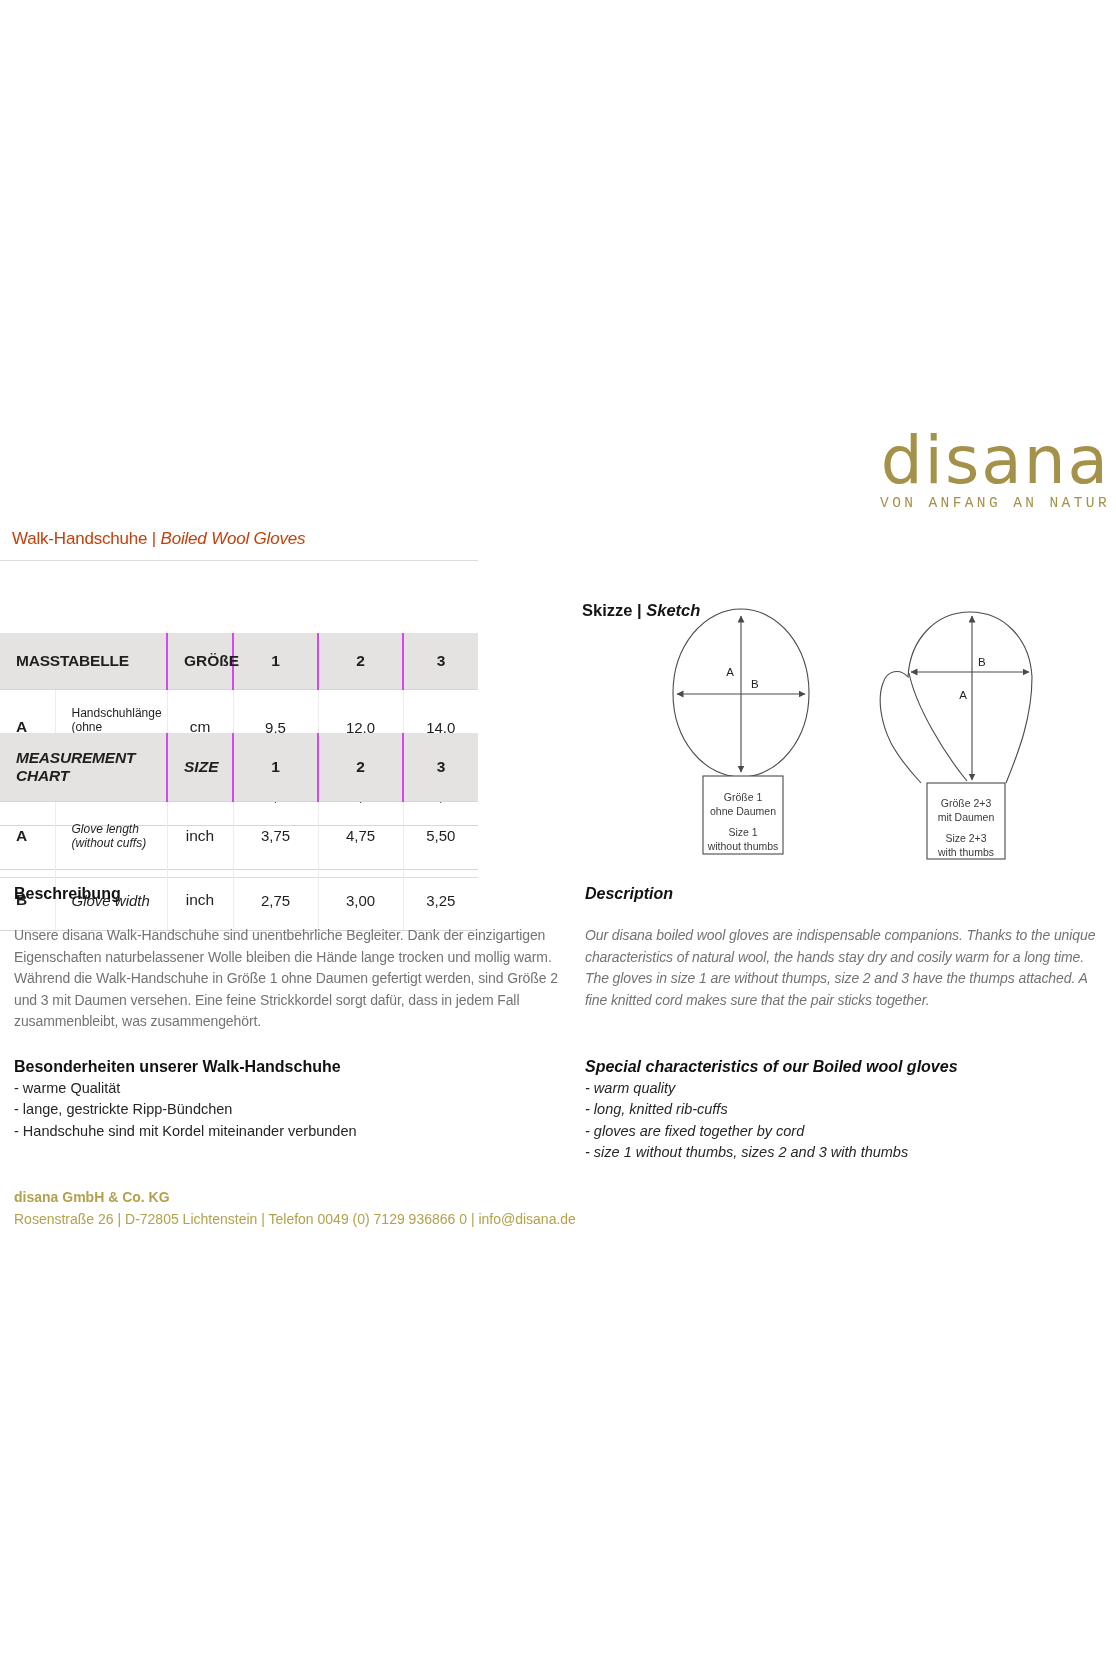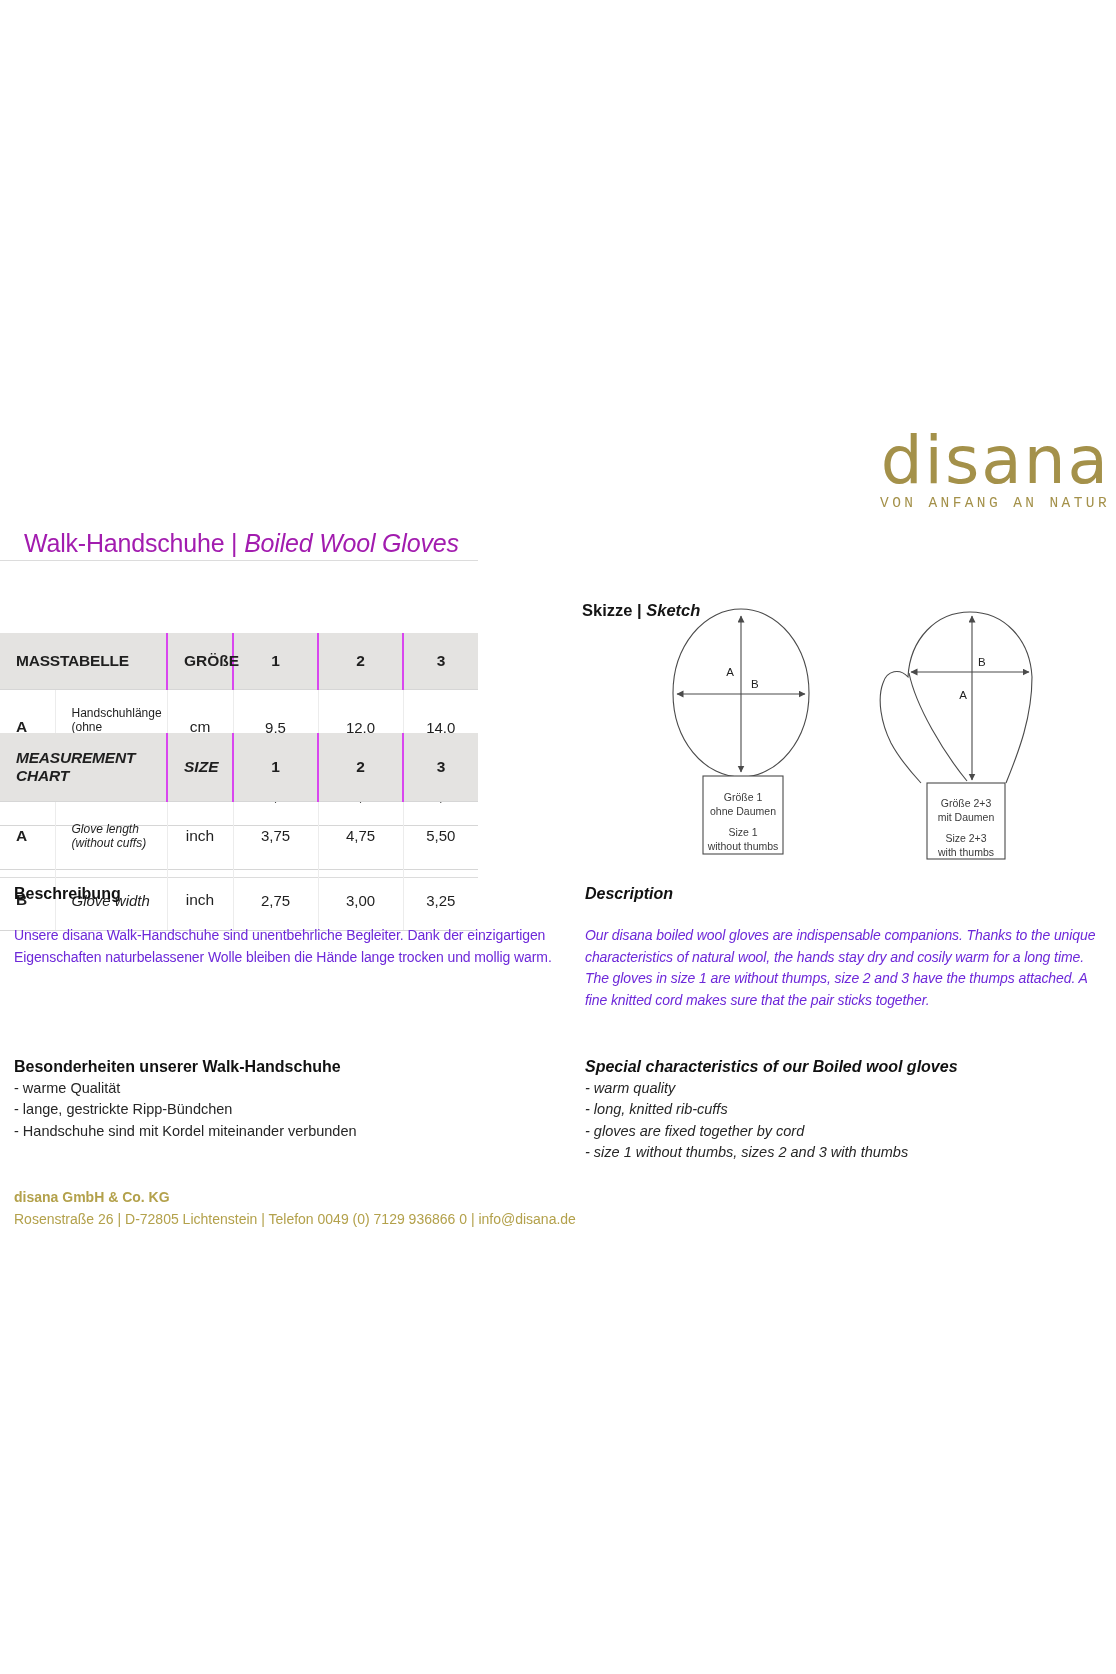--- a/index.html
+++ b/index.html
@@ -13,21 +13,21 @@
   .logo-wordmark {
     font-family:"DejaVu Sans", sans-serif; font-size:66px; line-height:62px;
     font-weight:400; letter-spacing:2px; color:#a4914a;
   }
   .logo-tagline {
     font-family:Liberation Mono, monospace; font-size:14.5px; letter-spacing:3.4px;
     margin-top:3px; color:#a4914a;
   }
 
   
-  .page-title { position:absolute; left:24px; top:529px; font-size:25px; letter-spacing:-0.2px; color:#a21caf; }
+  .page-title { position:absolute; left:12px; top:529px; font-size:17px; letter-spacing:-0.2px; color:#c2410c; }
   .page-title .it { font-style:italic; }
 
   
   table.mtable { position:absolute; left:0; width:478px; border-collapse:collapse; table-layout:fixed; color:#1f1f1f; }
   #table-metric { top:560px; }
   #table-imperial { top:733px; }
   .mtable td, .mtable th { padding:16px; vertical-align:middle; }
 
   .spacer-top td { height:40px; border-top:1px solid #dcdcdc; }
   .spacer-bottom td { height:19px; border-top:1px solid #d6d6d6; border-bottom:1px solid #dcdcdc; }
@@ -58,21 +58,21 @@
   .sketch-svg .ln { stroke:#4a4a4a; stroke-width:1.1; fill:none; }
   .sketch-svg .shape { stroke:#4a4a4a; stroke-width:1.1; fill:#ffffff; }
   .sketch-svg text { font-family:"Liberation Sans", sans-serif; fill:#3a3a3a; }
   .sketch-svg .dim { font-size:11.5px; fill:#222; }
   .sketch-svg .cuff-txt { font-size:10.5px; text-anchor:middle; }
 
   
   .sec-heading { font-size:16px; font-weight:bold; color:#111; line-height:20px; }
   .desc-de { position:absolute; left:14px; top:884px; width:556px; }
   .desc-en { position:absolute; left:585px; top:884px; width:525px; font-style:italic; }
-  .desc-body { margin-top:21px; font-size:14px; line-height:21.5px; letter-spacing:-0.1px; color:#6d28d9; }
+  .desc-body { margin-top:21px; font-size:14px; line-height:21.5px; letter-spacing:-0.1px; color:#737373; }
 
   .feat-de { position:absolute; left:14px; top:1056px; width:560px; font-size:14.5px; line-height:21.5px; color:#262626; }
   .feat-en { position:absolute; left:585px; top:1056px; width:525px; font-size:14.5px; line-height:21.5px; color:#262626; font-style:italic; }
   .feat-de .sec-heading, .feat-en .sec-heading { line-height:21.5px; }
 
   
   .footer { position:absolute; left:14px; top:1188px; color:#b3a14b; }
   .footer-company { font-weight:bold; font-size:14px; line-height:18px; }
   .footer-address { font-size:14px; line-height:18px; margin-top:4px; }
 </style>
@@ -223,20 +223,21 @@
       <text class="cuff-txt" x="418" y="226">mit Daumen</text>
       <text class="cuff-txt" x="418" y="247">Size 2+3</text>
       <text class="cuff-txt" x="418" y="261">with thumbs</text>
     </g>
   </svg>
 
   <div class="desc-de">
     <div class="sec-heading">Beschreibung</div>
     <div class="desc-body">
       <div>Unsere disana Walk-Handschuhe sind unentbehrliche Begleiter. Dank der einzigartigen Eigenschaften naturbelassener Wolle bleiben die Hände lange trocken und mollig warm.</div>
+      <div>Während die Walk-Handschuhe in Größe 1 ohne Daumen gefertigt werden, sind Größe 2 und 3 mit Daumen versehen. Eine feine Strickkordel sorgt dafür, dass in jedem Fall zusammenbleibt, was zusammengehört.</div>
     </div>
   </div>
 
   <div class="desc-en">
     <div class="sec-heading">Description</div>
     <div class="desc-body">Our disana boiled wool gloves are indispensable companions. Thanks to the unique characteristics of natural wool, the hands stay dry and cosily warm for a long time. The gloves in size 1 are without thumps, size 2 and 3 have the thumps attached. A fine knitted cord makes sure that the pair sticks together.</div>
   </div>
 
   <div class="feat-de">
     <div class="sec-heading">Besonderheiten unserer Walk-Handschuhe</div>

